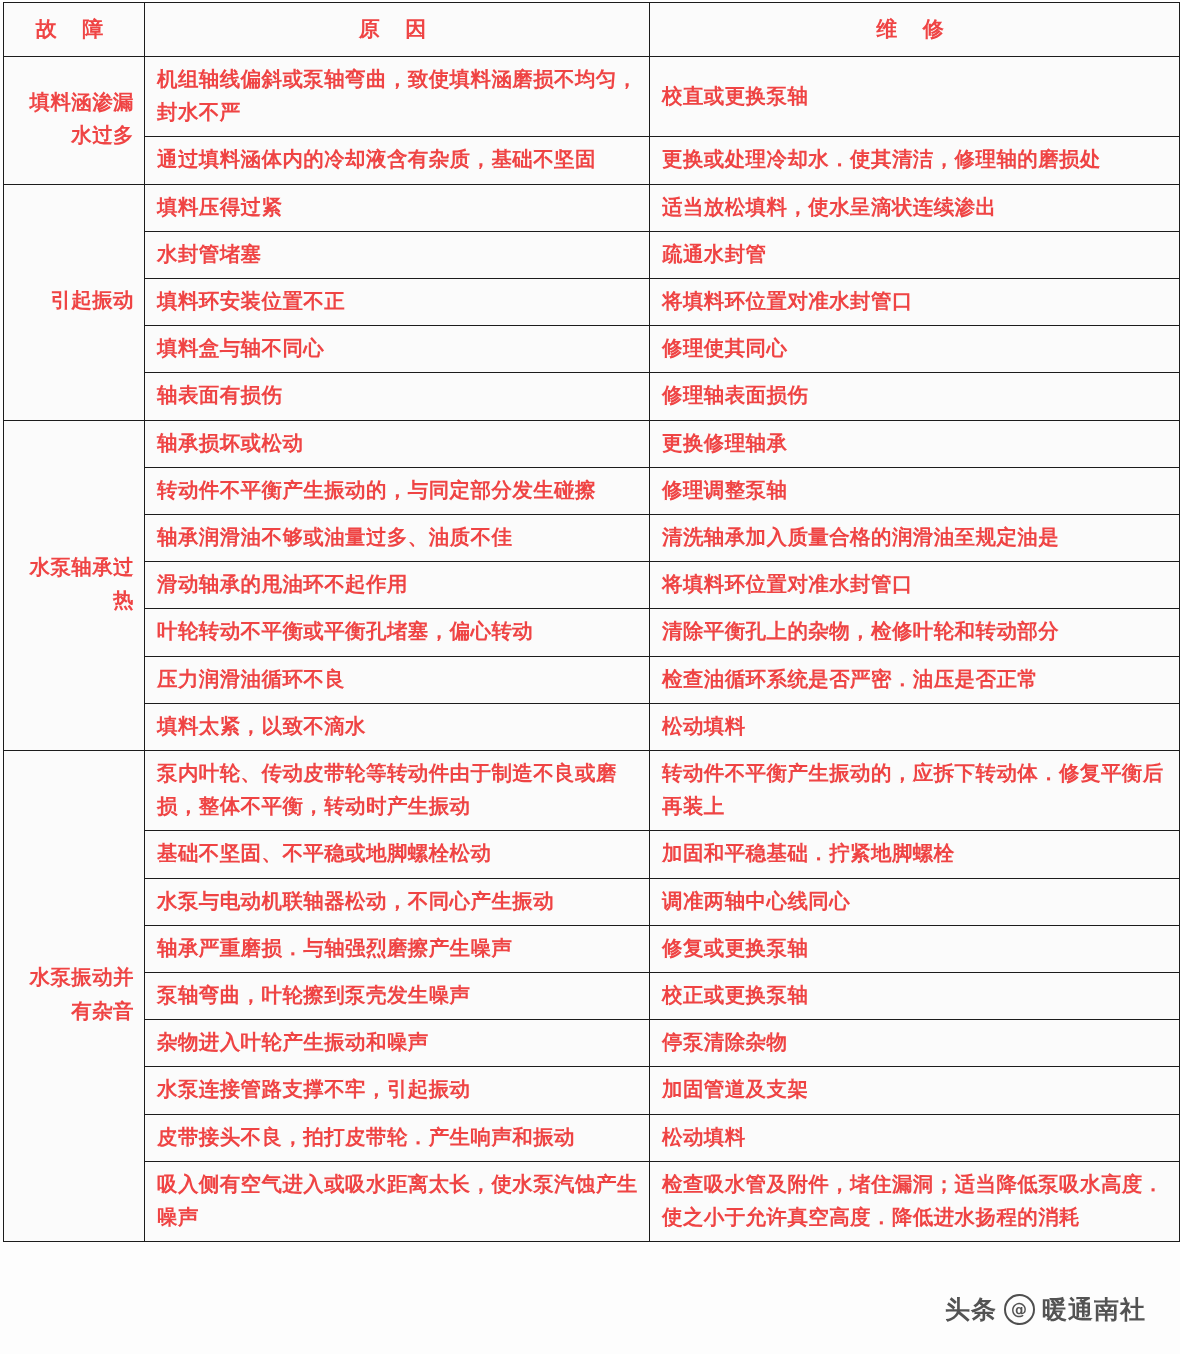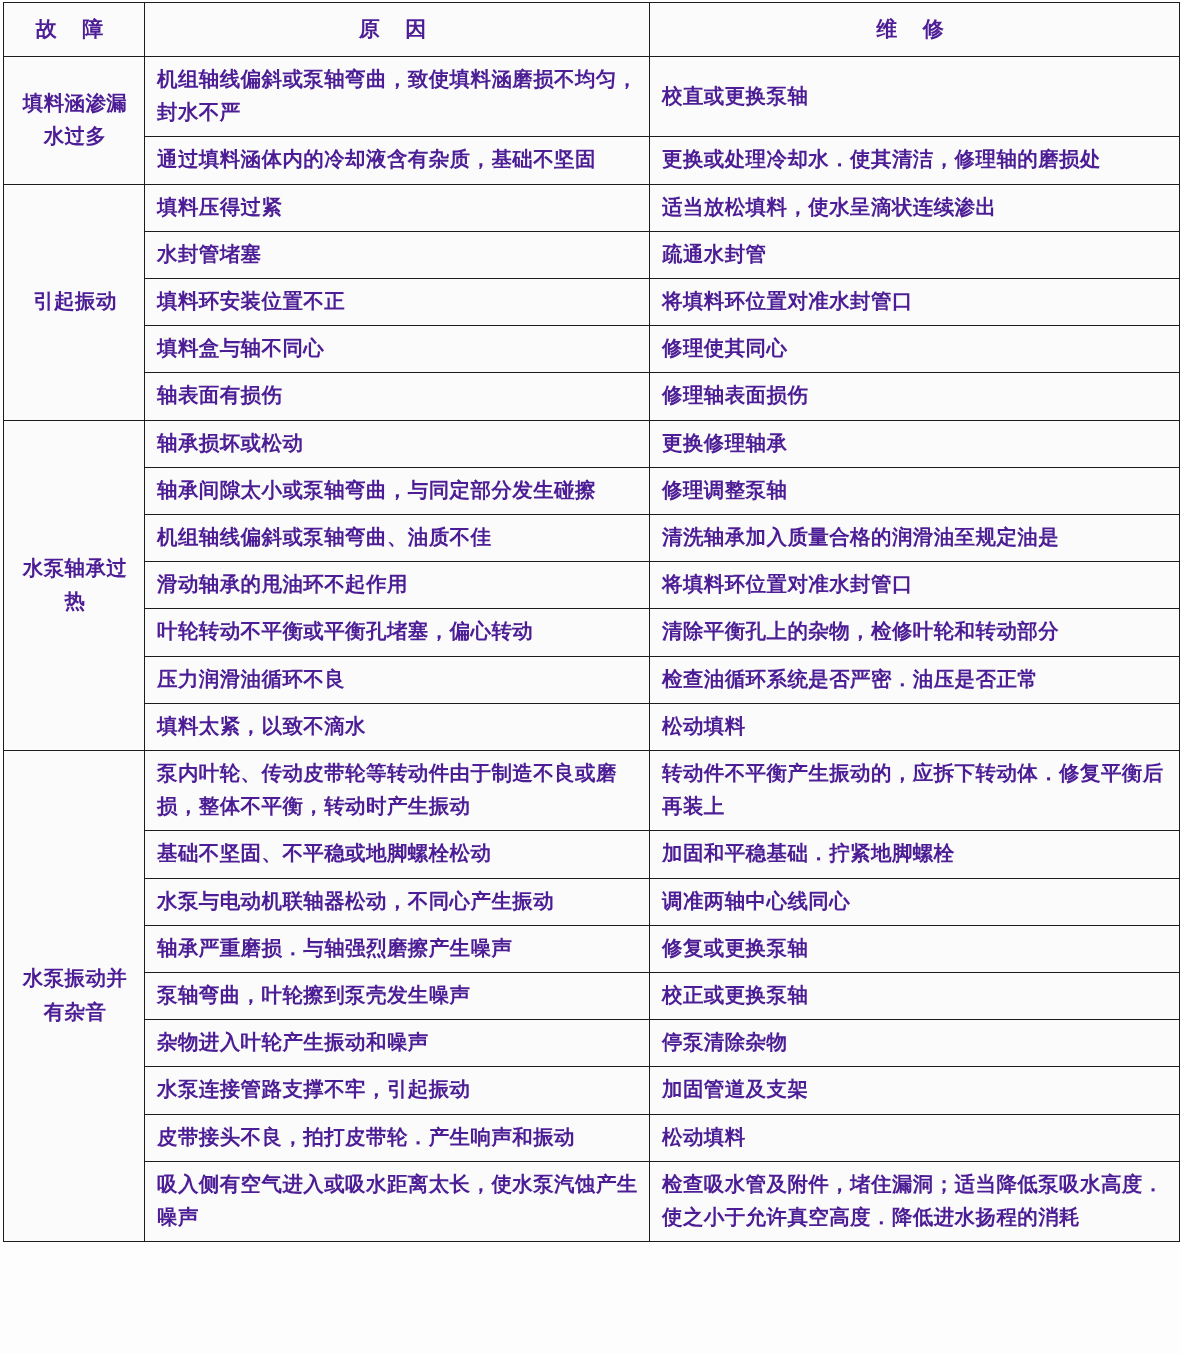--- a/index.html
+++ b/index.html
@@ -36,39 +36,40 @@
 
   table.fault-table th,
   table.fault-table td {
     border: 1.6px solid #1c1c1c;
     vertical-align: middle;
     padding: 6px 10px 7px 12px;
     font-size: 20.5px;
     line-height: 1.62;
     letter-spacing: 0.4px;
     font-weight: 600;
-    color: #4c1d95;
+    color: #ef4444;
     background: #fbfbfb;
   }
 
   table.fault-table th {
     text-align: center;
     font-size: 21px;
     letter-spacing: 9px;
     padding: 9px 10px 10px 10px;
     font-weight: 700;
   }
 
   
   td.group-cell {
-    text-align: center;
+    text-align: right;
     padding-left: 14px;
     padding-right: 6px;
     letter-spacing: 3.5px;
     font-weight: 700;
+    font-family: Liberation Mono, monospace;
   }
 
   td.cause-cell,
   td.repair-cell {
     text-align: left;
     letter-spacing: 0.6px;
   }
 
   
   td.tall { padding-top: 10px; padding-bottom: 11px; }
@@ -153,25 +154,25 @@
         <td class="cause-cell">轴表面有损伤</td>
         <td class="repair-cell">修理轴表面损伤</td>
       </tr>
 
       <tr>
         <td class="group-cell" rowspan="7">水泵轴承过热</td>
         <td class="cause-cell">轴承损坏或松动</td>
         <td class="repair-cell">更换修理轴承</td>
       </tr>
       <tr>
-        <td class="cause-cell tall">轴承间隙太小或泵轴弯曲，与同定部分发生碰擦</td>
+        <td class="cause-cell tall">转动件不平衡产生振动的，与同定部分发生碰擦</td>
         <td class="repair-cell tall">修理调整泵轴</td>
       </tr>
       <tr>
-        <td class="cause-cell">机组轴线偏斜或泵轴弯曲、油质不佳</td>
+        <td class="cause-cell">轴承润滑油不够或油量过多、油质不佳</td>
         <td class="repair-cell">清洗轴承加入质量合格的润滑油至规定油是</td>
       </tr>
       <tr>
         <td class="cause-cell">滑动轴承的甩油环不起作用</td>
         <td class="repair-cell">将填料环位置对准水封管口</td>
       </tr>
       <tr>
         <td class="cause-cell">叶轮转动不平衡或平衡孔堵塞，偏心转动</td>
         <td class="repair-cell">清除平衡孔上的杂物，检修叶轮和转动部分</td>
       </tr>
@@ -218,14 +219,19 @@
         <td class="repair-cell tall">松动填料</td>
       </tr>
       <tr>
         <td class="cause-cell xtall">吸入侧有空气进入或吸水距离太长，使水泵汽蚀产生噪声</td>
         <td class="repair-cell xtall">检查吸水管及附件，堵住漏洞；适当降低泵吸水高度．使之小于允许真空高度．降低进水扬程的消耗</td>
       </tr>
 
     </tbody>
   </table>
 
+  <div id="watermark">
+    <span>头条</span>
+    <span class="wm-mark">@</span>
+    <span>暖通南社</span>
+  </div>
 
 </div>
 
 </body></html>

